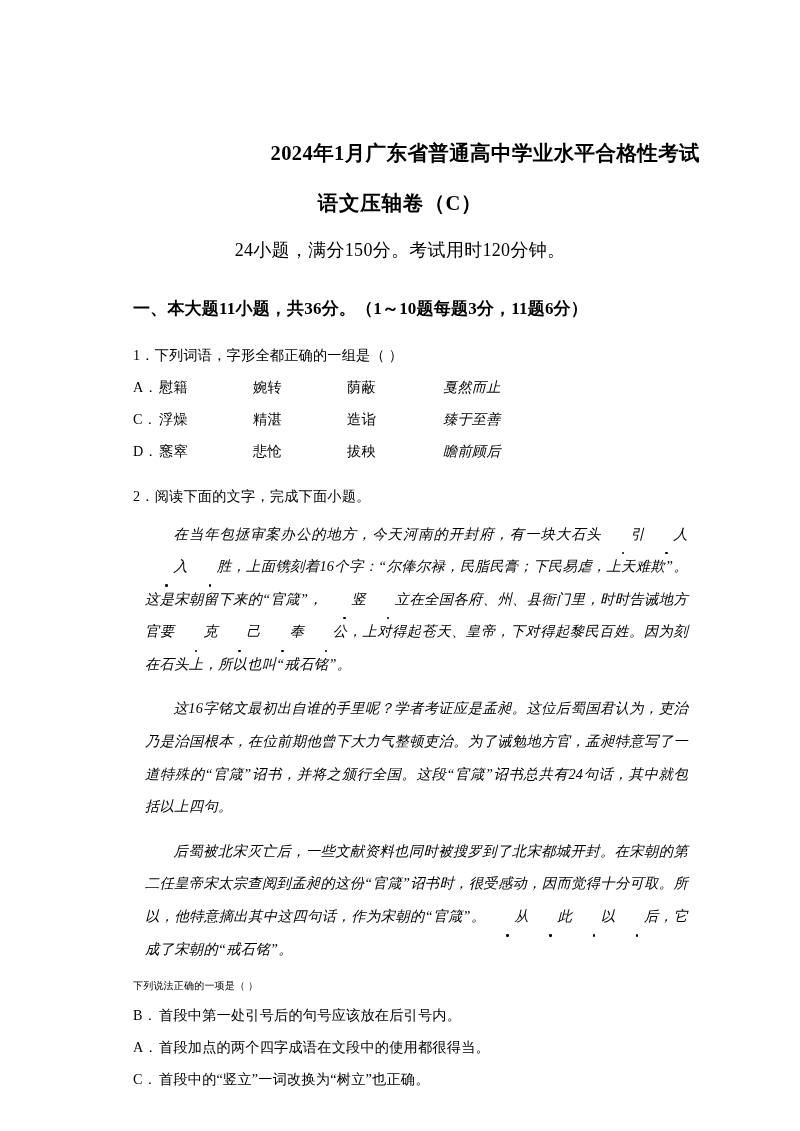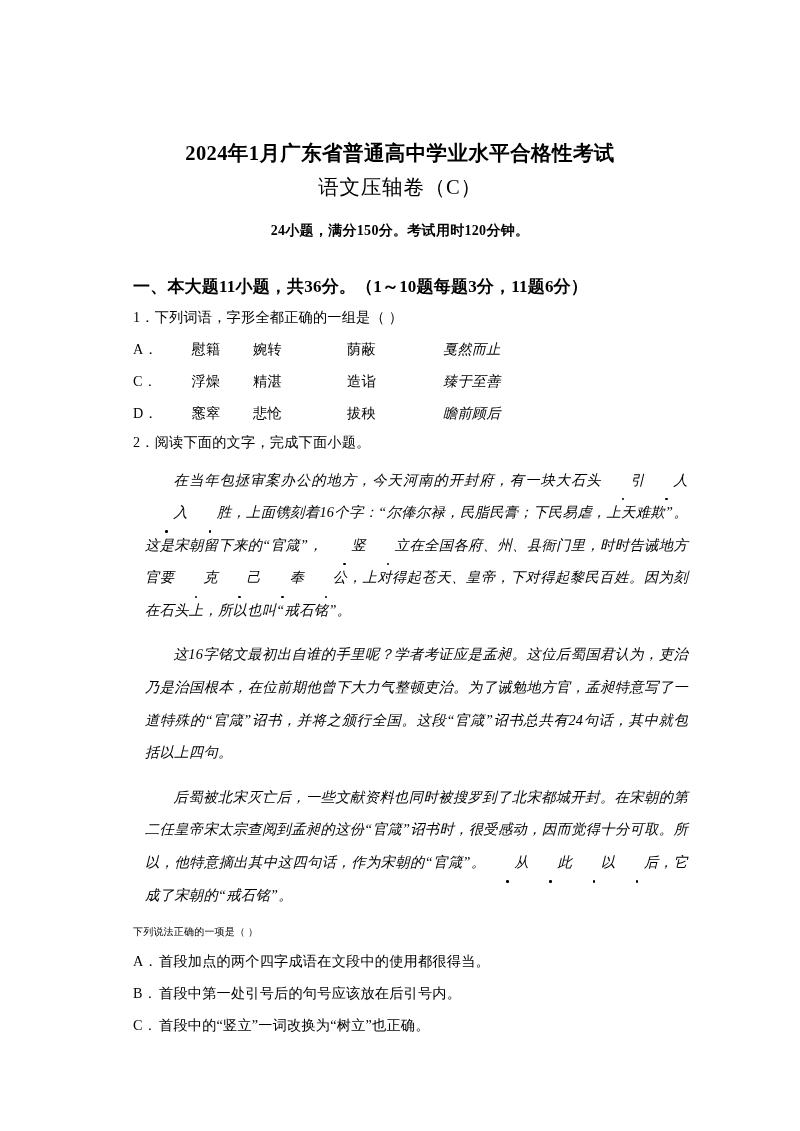--- a/index.html
+++ b/index.html
@@ -28,51 +28,52 @@
   .title-block {
     padding-top: 138px;
     text-align: center;
   }
   .doc-title-1 {
     font-size: 20.5px;
     font-weight: bold;
     letter-spacing: 0.4px;
     line-height: 1.5;
     white-space: nowrap;
+    text-align: right;
   }
   .doc-title-2 {
     font-size: 20.5px;
-    font-weight: normal;
+    font-weight: bold;
     letter-spacing: 0.8px;
     line-height: 1.55;
-    margin-top: 3px;
+    margin-top: 19px;
   }
   .doc-subtitle {
-    font-size: 14px;
-    font-weight: bold;
+    font-size: 18px;
+    font-weight: normal;
     margin-top: 18px;
     letter-spacing: 0.3px;
   }
 
   
   .section-heading {
     font-size: 17px;
     font-weight: bold;
     margin-top: 35px;
     margin-left: 33px;
     letter-spacing: 0.2px;
   }
 
   
   .question {
     margin-left: 33px;
   }
   .q-stem {
     font-size: 14.2px;
-    margin-top: 10px;
+    margin-top: 26px;
     letter-spacing: 0.2px;
   }
   .q-prompt {
     font-size: 10px;
     margin-top: 14px;
     margin-left: 0;
     letter-spacing: 0.2px;
   }
 
   .options {
@@ -86,21 +87,21 @@
   }
   .opt-letter {
     display: inline-block;
     width: 26px;
   }
 
   
   .opt-cols .col {
     display: inline-block;
   }
-  .opt-cols .c1 { width: 94px; text-align: center; }
+  .opt-cols .c1 { width: 94px; }
   .opt-cols .c2 { width: 94px; }
   .opt-cols .c3 { width: 96px; }
   .opt-cols .c4 { width: auto; font-style: italic; }
 
   
   .passage {
     margin-top: 10px;
   }
   .passage p {
     margin: 12px;
@@ -170,24 +171,24 @@
     <div class="passage">
       <p>在当年包拯审案办公的地方，今天河南的开封府，有一块大石头<span class="dot">引</span><span class="dot">人</span><span class="dot">入</span><span class="dot">胜</span>，上面镌刻着16个字：“尔俸尔禄，民脂民膏；下民易虐，上天难欺”。这是宋朝留下来的“官箴”，<span class="dot">竖</span><span class="dot">立</span>在全国各府、州、县衙门里，时时告诫地方官要<span class="dot">克</span><span class="dot">己</span><span class="dot">奉</span><span class="dot">公</span>，上对得起苍天、皇帝，下对得起黎民百姓。因为刻在石头上，所以也叫“戒石铭”。</p>
       <p>这16字铭文最初出自谁的手里呢？学者考证应是孟昶。这位后蜀国君认为，吏治乃是治国根本，在位前期他曾下大力气整顿吏治。为了诫勉地方官，孟昶特意写了一道特殊的“官箴”诏书，并将之颁行全国。这段“官箴”诏书总共有24句话，其中就包括以上四句。</p>
       <p>后蜀被北宋灭亡后，一些文献资料也同时被搜罗到了北宋都城开封。在宋朝的第二任皇帝宋太宗查阅到孟昶的这份“官箴”诏书时，很受感动，因而觉得十分可取。所以，他特意摘出其中这四句话，作为宋朝的“官箴”。<span class="dot">从</span><span class="dot">此</span><span class="dot">以</span><span class="dot">后</span>，它成了宋朝的“戒石铭”。</p>
     </div>
 
     <div class="q-prompt">下列说法正确的一项是（  ）</div>
 
     <div class="options">
       <div class="option-row">
-        <span class="opt-letter">A．</span><span>首段加点的两个四字成语在文段中的使用都很得当。</span>
+        <span class="opt-letter">B．</span><span>首段中第一处引号后的句号应该放在后引号内。</span>
       </div>
       <div class="option-row">
-        <span class="opt-letter">B．</span><span>首段中第一处引号后的句号应该放在后引号内。</span>
+        <span class="opt-letter">A．</span><span>首段加点的两个四字成语在文段中的使用都很得当。</span>
       </div>
       <div class="option-row">
         <span class="opt-letter">C．</span><span>首段中的“竖立”一词改换为“树立”也正确。</span>
       </div>
     </div>
   </div>
 
 
 </div>
 

